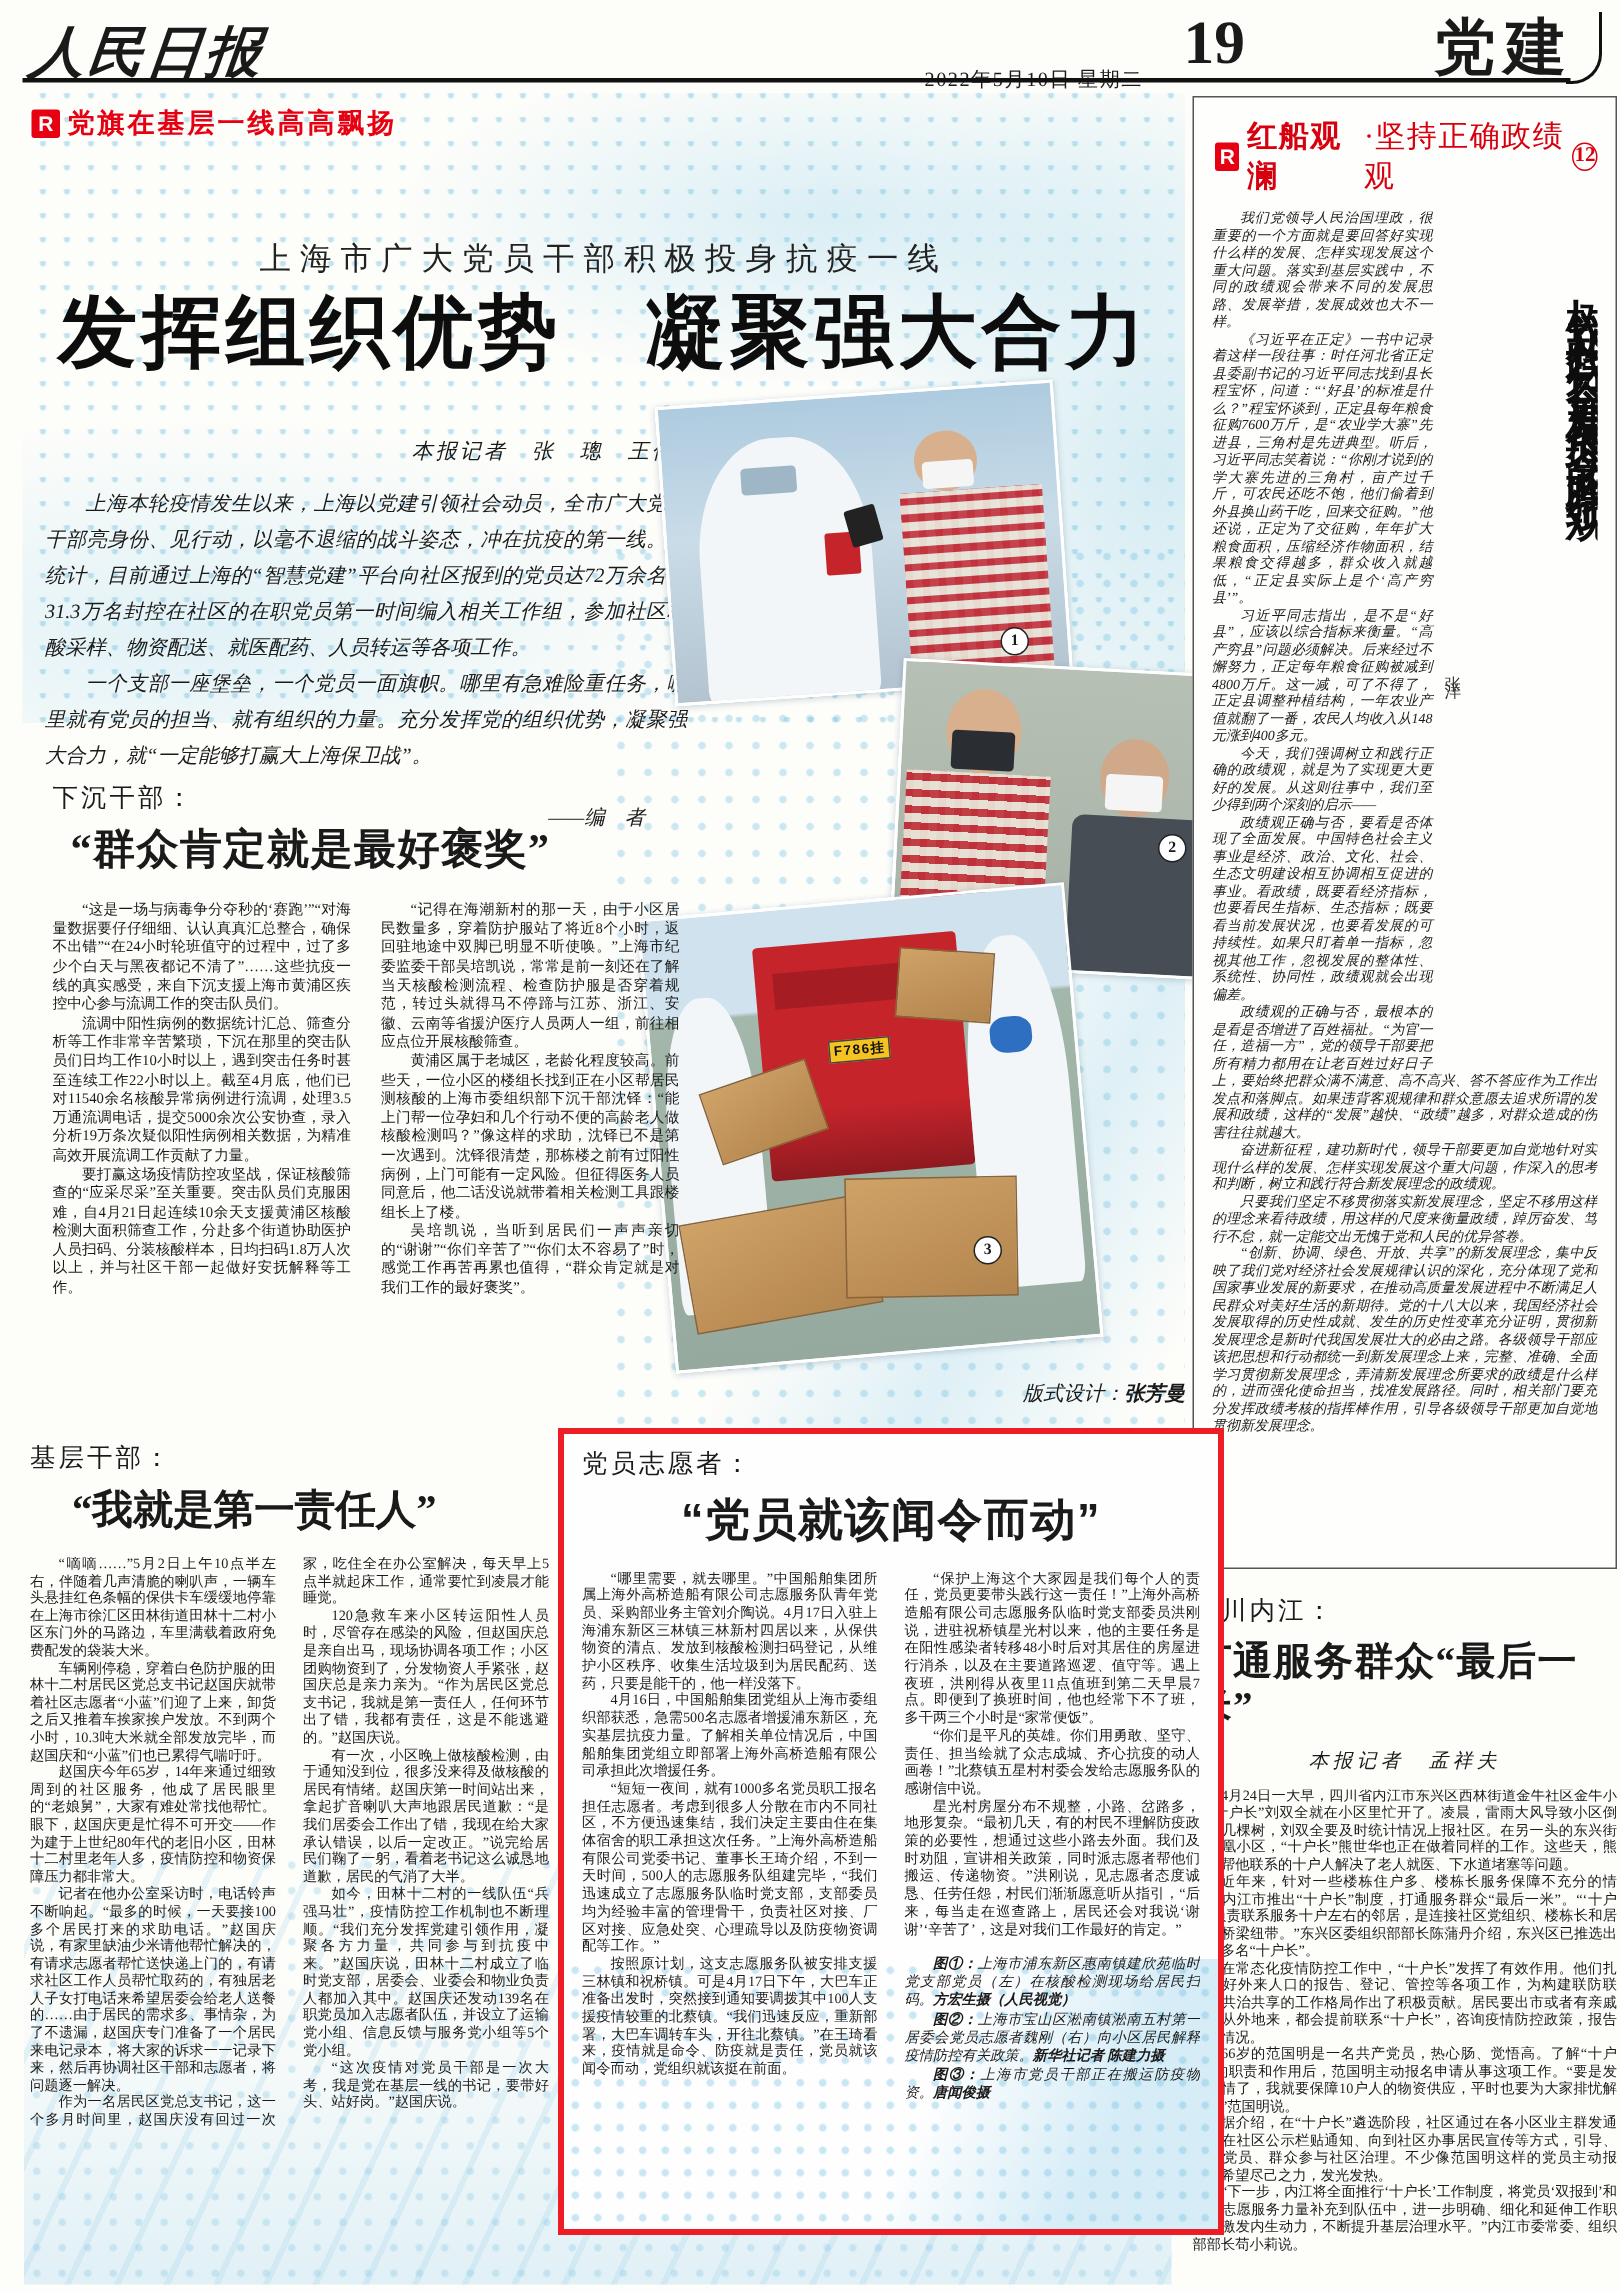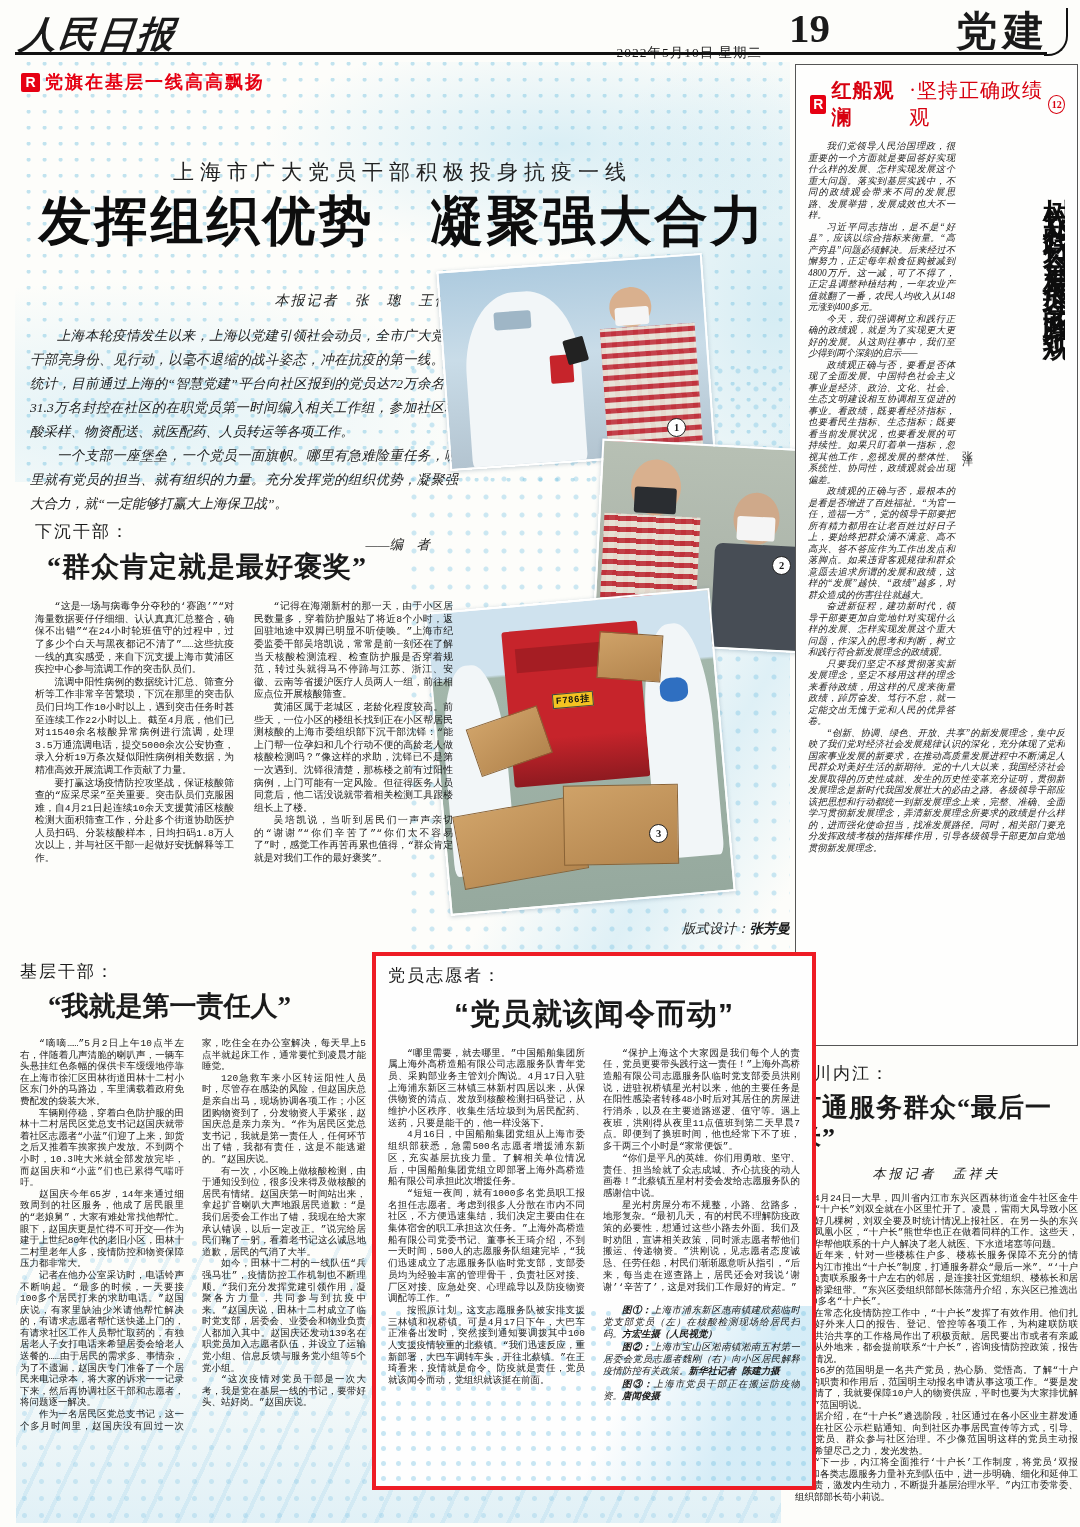--- a/index.html
+++ b/index.html
@@ -73,21 +73,21 @@
   .pnum{position:absolute;width:17px;height:17px;border-radius:50%;background:#fff;border:1.4px solid #222;
         display:flex;align-items:center;justify-content:center;font-size:10.5px;font-weight:bold;z-index:3;}
   .design-credit{position:absolute;left:545px;top:858px;width:230px;text-align:right;
         font-size:13.5px;font-style:italic;}
   .design-credit b{font-style:italic;}
 
   
   .art{position:absolute;z-index:2;}
   .art-label{font-size:17px;letter-spacing:2px;}
   .art-head{font-weight:bold;line-height:1.15;margin-top:8px;}
-  .body-cols{text-align:justify;overflow:hidden;font-family:Liberation Mono, monospace;}
+  .body-cols{text-align:justify;overflow:hidden;}
   .body-cols p{margin:0;text-indent:2em;}
 
   
   .xiachen{left:20px;top:458px;width:418px;height:486px;}
   .xiachen .art-head{font-size:28px;letter-spacing:1px;padding-left:12px;}
   .xiachen .body-cols{margin-top:18px;column-count:2;column-gap:20px;
         font-size:9.8px;line-height:12.6px;height:392px;}
 
   
   .jiceng{left:20px;top:960px;width:346px;height:560px;}
@@ -109,21 +109,21 @@
   .caption{font-style:italic;margin-top:2px !important;}
   .caption .cap-label,.caption .cap-credit{font-weight:bold;}
 
   
   .hongchuan{left:795px;top:64px;width:283px;height:982px;border:1.4px solid #555;
              background:#fefefd;padding:10px 12px;box-sizing:border-box;}
   .hc-header{display:flex;align-items:center;gap:5px;margin:2px 0 10px 2px;}
   .hc-name{color:#d7000f;font-size:20px;font-weight:bold;letter-spacing:1px;}
   .hc-topic{color:#d7000f;font-size:20px;letter-spacing:1px;}
   .hc-issue{display:inline-flex;align-items:center;justify-content:center;width:17px;height:17px;
-            border:1.4px solid #d7000f;border-radius:50%;color:#d7000f;font-size:10px;font-weight:bold;}
+            border:1.4px solid #d7000f;border-radius:50%;color:#d7000f;font-size:14px;font-weight:bold;}
   .hc-content{overflow:hidden;height:905px;font-style:italic;font-size:9.3px;line-height:11.5px;text-align:justify;}
   .hc-content p{margin:0;text-indent:2em;}
   .hc-float{float:right;width:110px;height:568px;position:relative;}
   .v-title{position:absolute;right:2px;top:34px;writing-mode:vertical-rl;text-orientation:upright;
            font-size:29px;font-weight:bold;letter-spacing:9px;font-style:normal;color:#0d0d0d;}
   .v-author{position:absolute;left:6px;top:300px;writing-mode:vertical-rl;text-orientation:upright;
            font-size:11px;letter-spacing:6px;font-style:normal;color:#333;}
 
   
   .neijiang{left:795px;top:1062px;width:283px;height:458px;}
@@ -234,20 +234,21 @@
       <span class="hc-topic" data-interactable="false">·坚持正确政绩观</span>
       <span class="hc-issue" data-interactable="false">12</span>
     </div>
     <div class="hc-content" data-interactable="false">
       <div class="hc-float" data-interactable="false">
         <div class="v-title" data-interactable="false">树立和践行符合新发展理念的政绩观</div>
         <div class="v-author" data-interactable="false">张洋</div>
       </div>
       <div data-interactable="false">
           <p data-interactable="false">我们党领导人民治国理政，很重要的一个方面就是要回答好实现什么样的发展、怎样实现发展这个重大问题。落实到基层实践中，不同的政绩观会带来不同的发展思路、发展举措，发展成效也大不一样。</p>
+          <p data-interactable="false">《习近平在正定》一书中记录着这样一段往事：时任河北省正定县委副书记的习近平同志找到县长程宝怀，问道：“‘好县’的标准是什么？”程宝怀谈到，正定县每年粮食征购7600万斤，是“农业学大寨”先进县，三角村是先进典型。听后，习近平同志笑着说：“你刚才说到的学大寨先进的三角村，亩产过千斤，可农民还吃不饱，他们偷着到外县换山药干吃，回来交征购。”他还说，正定为了交征购，年年扩大粮食面积，压缩经济作物面积，结果粮食交得越多，群众收入就越低，“正定县实际上是个‘高产穷县’”。</p>
           <p data-interactable="false">习近平同志指出，是不是“好县”，应该以综合指标来衡量。“高产穷县”问题必须解决。后来经过不懈努力，正定每年粮食征购被减到4800万斤。这一减，可了不得了，正定县调整种植结构，一年农业产值就翻了一番，农民人均收入从148元涨到400多元。</p>
           <p data-interactable="false">今天，我们强调树立和践行正确的政绩观，就是为了实现更大更好的发展。从这则往事中，我们至少得到两个深刻的启示——</p>
           <p data-interactable="false">政绩观正确与否，要看是否体现了全面发展。中国特色社会主义事业是经济、政治、文化、社会、生态文明建设相互协调相互促进的事业。看政绩，既要看经济指标，也要看民生指标、生态指标；既要看当前发展状况，也要看发展的可持续性。如果只盯着单一指标，忽视其他工作，忽视发展的整体性、系统性、协同性，政绩观就会出现偏差。</p>
           <p data-interactable="false">政绩观的正确与否，最根本的是看是否增进了百姓福祉。“为官一任，造福一方”，党的领导干部要把所有精力都用在让老百姓过好日子上，要始终把群众满不满意、高不高兴、答不答应作为工作出发点和落脚点。如果违背客观规律和群众意愿去追求所谓的发展和政绩，这样的“发展”越快、“政绩”越多，对群众造成的伤害往往就越大。</p>
           <p data-interactable="false">奋进新征程，建功新时代，领导干部要更加自觉地针对实现什么样的发展、怎样实现发展这个重大问题，作深入的思考和判断，树立和践行符合新发展理念的政绩观。</p>
           <p data-interactable="false">只要我们坚定不移贯彻落实新发展理念，坚定不移用这样的理念来看待政绩，用这样的尺度来衡量政绩，踔厉奋发、笃行不怠，就一定能交出无愧于党和人民的优异答卷。</p>
           <p data-interactable="false">“创新、协调、绿色、开放、共享”的新发展理念，集中反映了我们党对经济社会发展规律认识的深化，充分体现了党和国家事业发展的新要求，在推动高质量发展进程中不断满足人民群众对美好生活的新期待。党的十八大以来，我国经济社会发展取得的历史性成就、发生的历史性变革充分证明，贯彻新发展理念是新时代我国发展壮大的必由之路。各级领导干部应该把思想和行动都统一到新发展理念上来，完整、准确、全面学习贯彻新发展理念，弄清新发展理念所要求的政绩是什么样的，进而强化使命担当，找准发展路径。同时，相关部门要充分发挥政绩考核的指挥棒作用，引导各级领导干部更加自觉地贯彻新发展理念。</p>
         </div>
     </div>
   </div>

